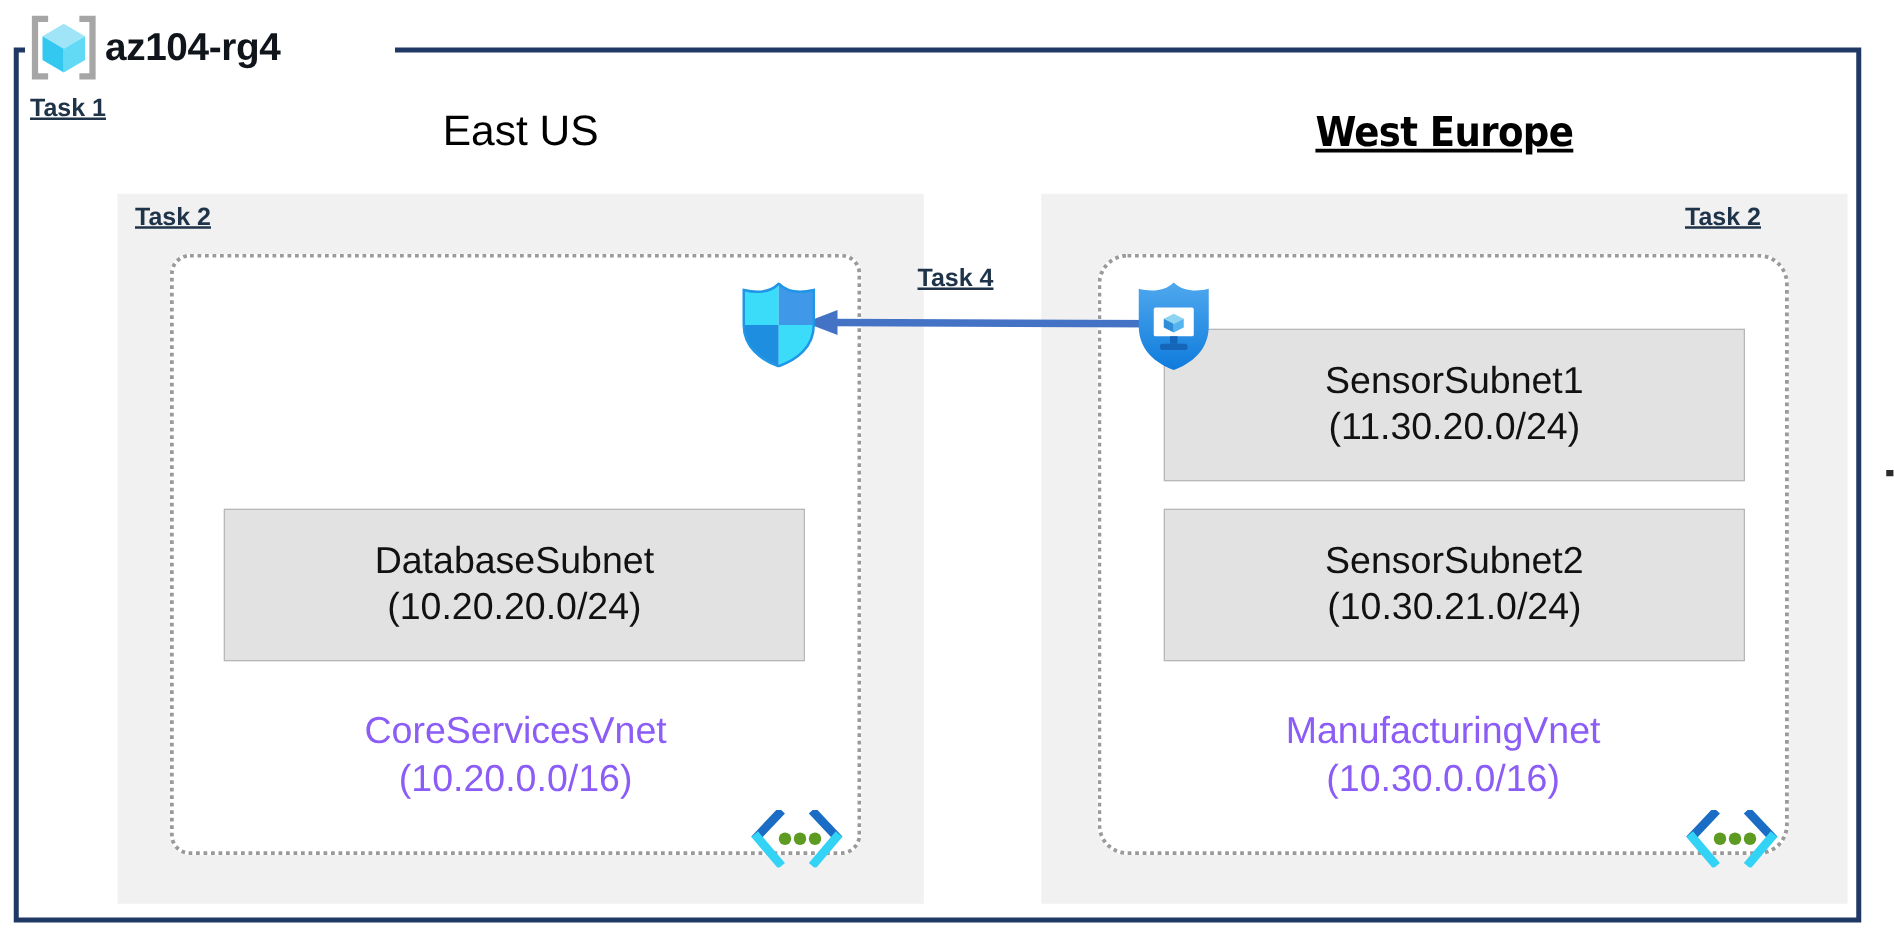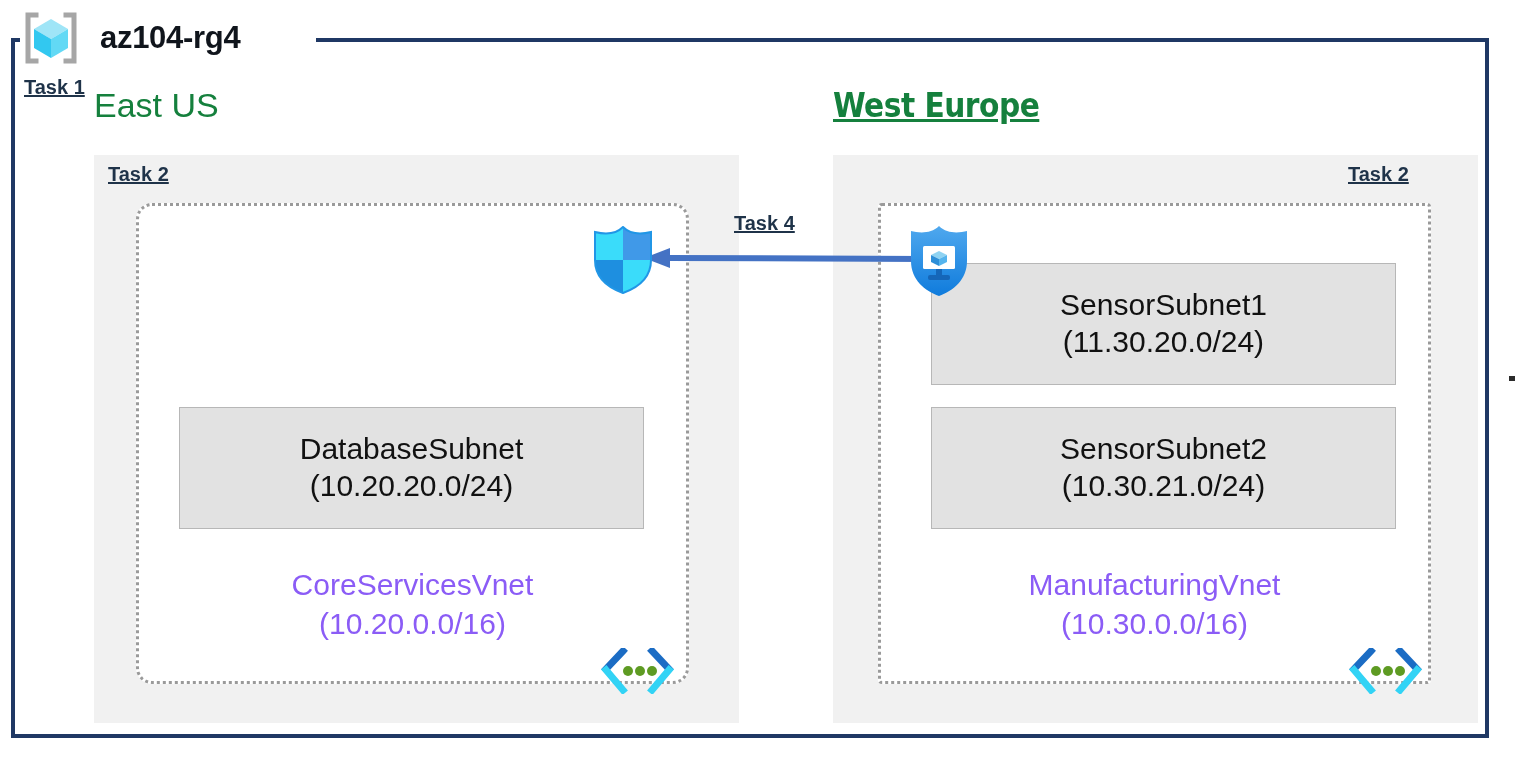--- a/index.html
+++ b/index.html
@@ -42,21 +42,21 @@
     background: #ffffff;
     z-index: 5;
   }
 
   .rg-header {
     position: absolute;
     left: 22px;
     top: 12px;
     display: flex;
     align-items: center;
-    gap: 20px;
+    gap: 4px;
     z-index: 6;
   }
 
   .rg-icon {
     width: 58px;
     height: 52px;
     display: block;
   }
 
   .rg-title {
@@ -89,22 +89,23 @@
     background: #F1F1F1;
     box-sizing: border-box;
   }
   .region-east  { left: 94px;  top: 155px; width: 645px; height: 568px; }
   .region-west  { left: 833px; top: 155px; width: 645px; height: 568px; }
 
   .region-title {
     position: absolute;
     top: 86px;
     font-size: 34px;
-    color: #15803d;
+    color: #000000;
     white-space: nowrap;
+    text-align: center;
   }
   .region-title-east {
     left: 94px;
     width: 645px;
     font-family: "Liberation Sans", sans-serif;
   }
   .region-title-west {
     left: 833px;
     width: 645px;
     font-family: "DejaVu Sans", sans-serif;
@@ -246,21 +247,21 @@
       <path d="M69 22 L52 42" stroke="#32D3F5" stroke-width="7" stroke-linecap="square" fill="none"></path>
       <circle cx="28" cy="23" r="5" fill="#5E9B23"></circle>
       <circle cx="40" cy="23" r="5" fill="#5E9B23"></circle>
       <circle cx="52" cy="23" r="5" fill="#5E9B23"></circle>
     </svg>
   </span>
 
   <div class="region-title region-title-west">West Europe</div>
 
   <div class="region region-west">
-    <div style="position:absolute;left:45px;top:48px;width:553px;height:481px;border:3px dotted #9a9a9a;border-radius:4px;background:#ffffff;box-sizing:border-box;">
+    <div style="position:absolute;left:45px;top:48px;width:553px;height:481px;border:3px dotted #9a9a9a;border-radius:24px;background:#ffffff;box-sizing:border-box;">
 
       <div class="subnet subnet-w1">
         <span>SensorSubnet1</span>
         <span class="cidr">(11.30.20.0/24)</span>
       </div>
 
       <div class="subnet subnet-w2">
         <span>SensorSubnet2</span>
         <span class="cidr">(10.30.21.0/24)</span>
       </div>

